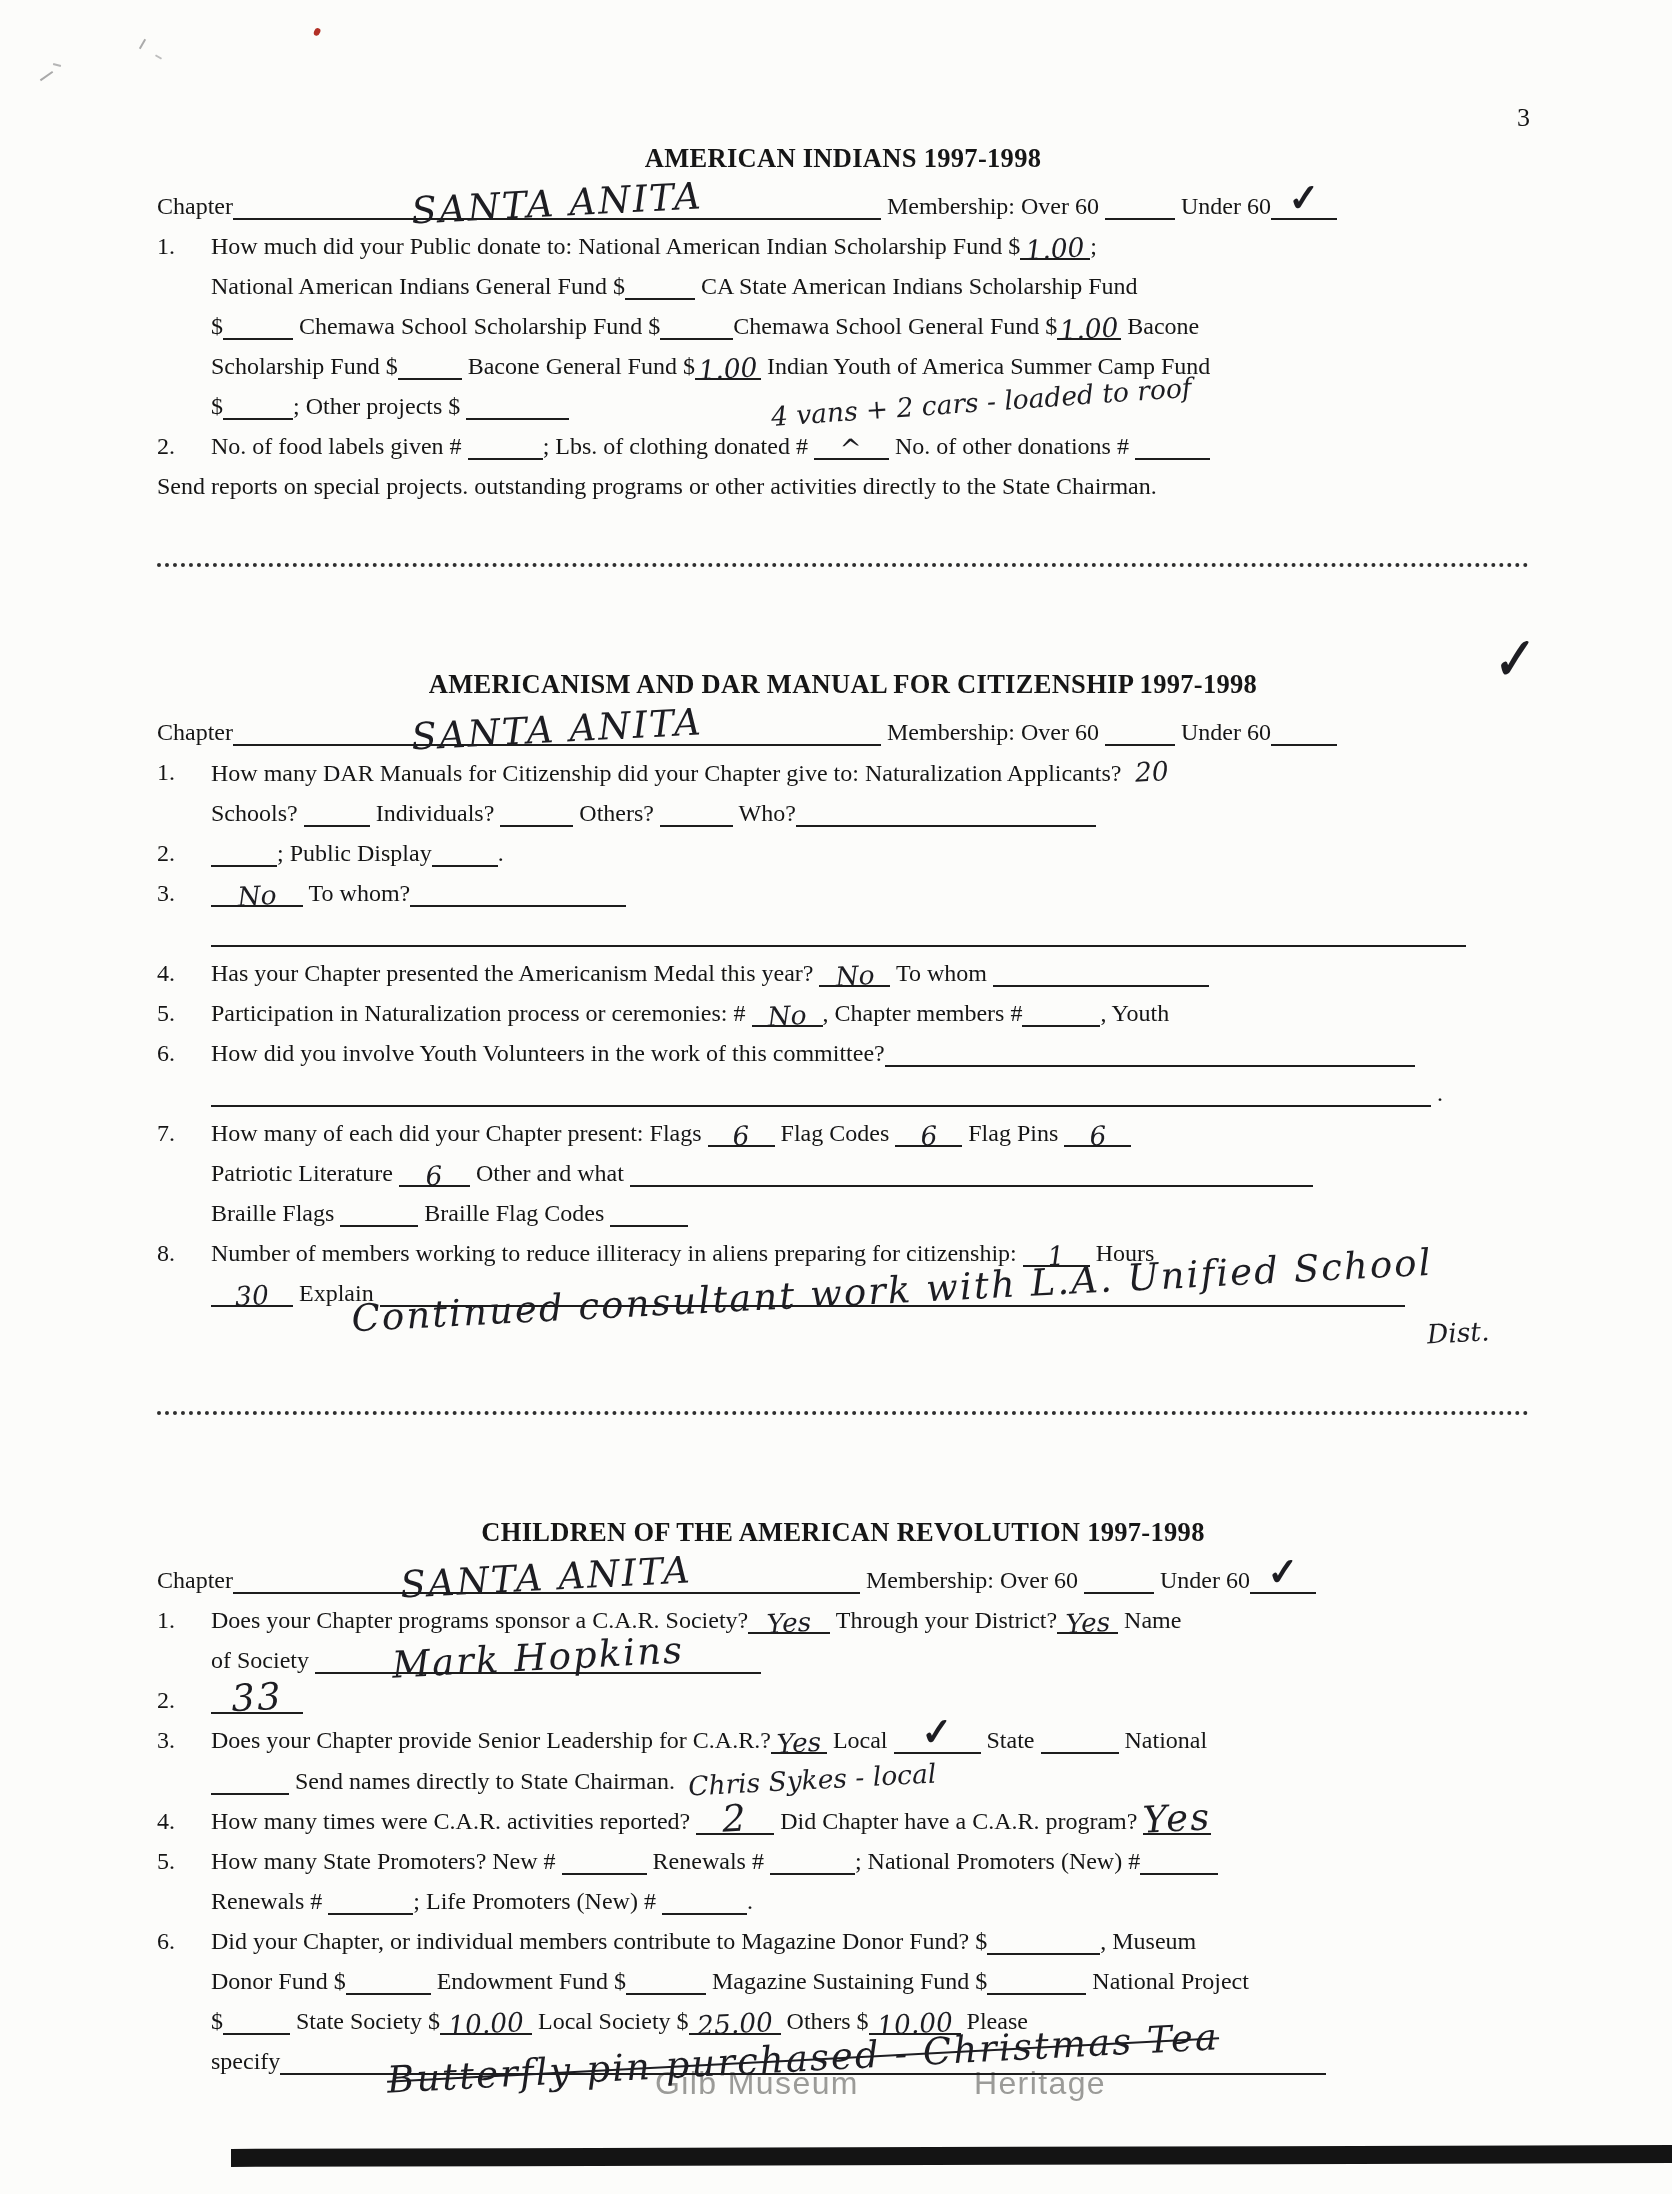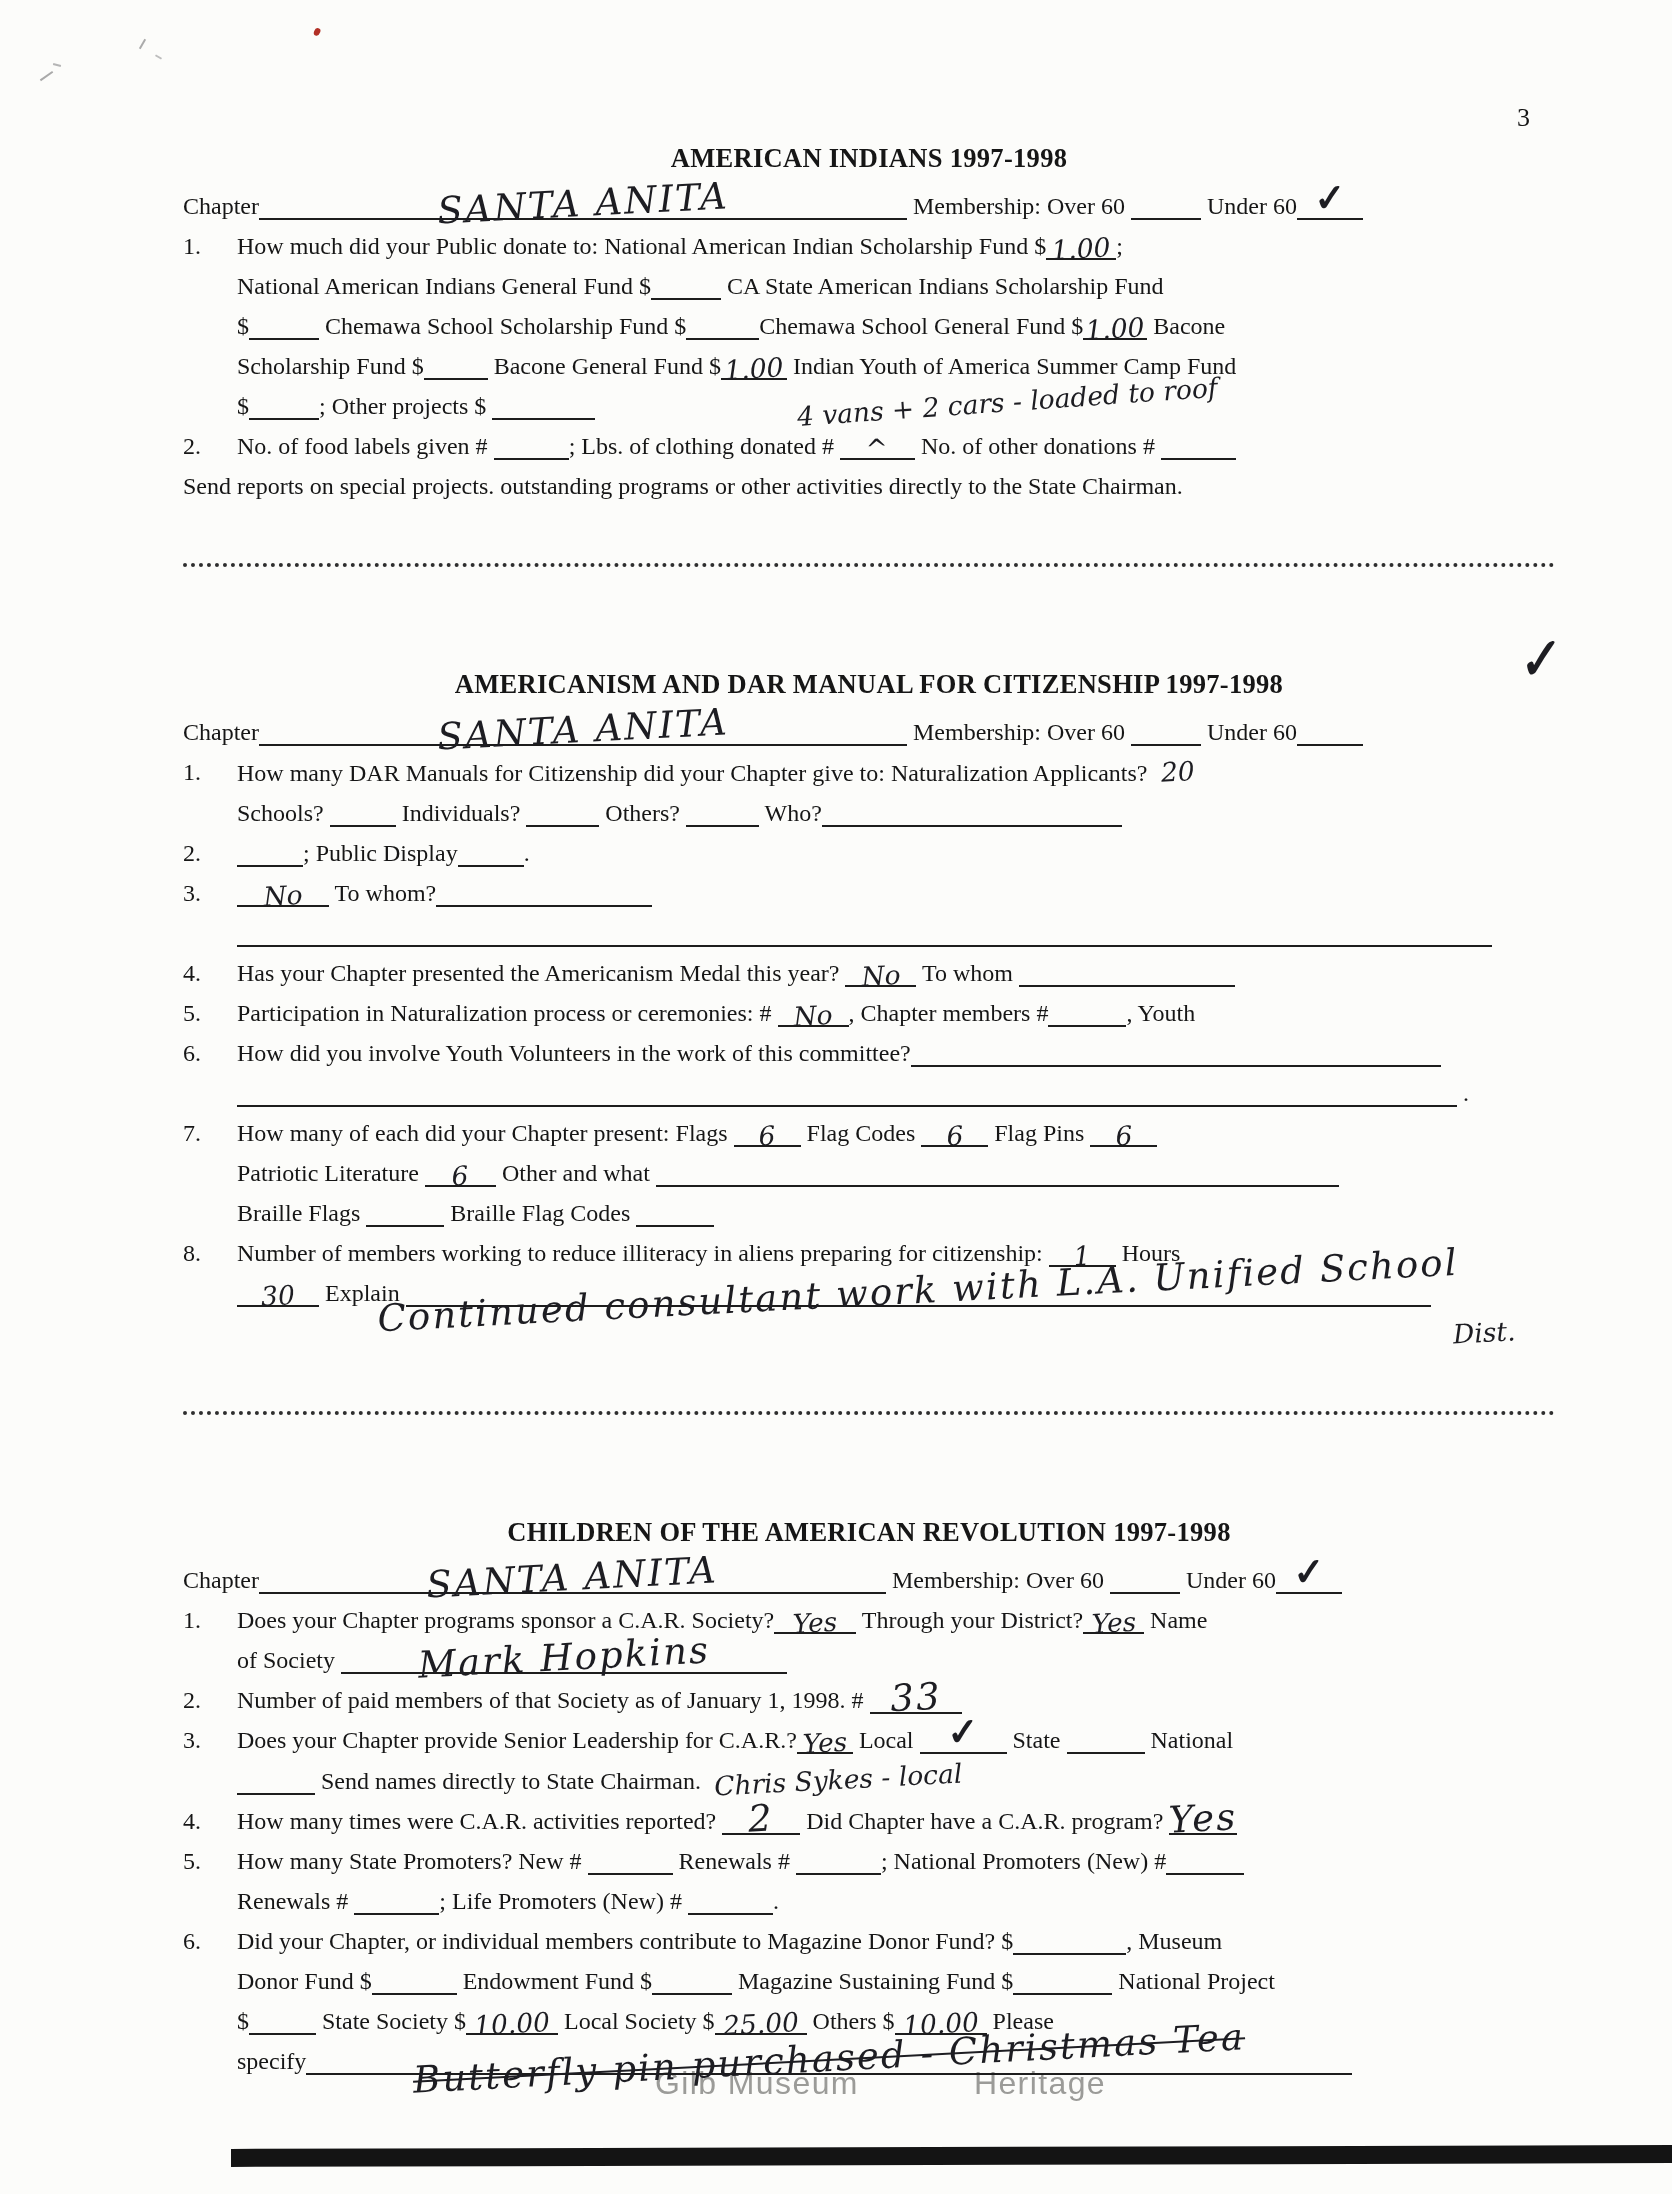--- a/index.html
+++ b/index.html
@@ -9,21 +9,21 @@
     background:#fcfcfa;
     font-family:"Liberation Serif",serif;
     color:#161616;
     overflow:hidden;
   }
   .page-number{
     position:absolute;top:103px;right:143px;
     font-size:26px;z-index:3;
   }
   .content{
-    position:absolute;left:157px;top:137px;width:1372px;z-index:2;margin-left:26px;
+    position:absolute;left:157px;top:137px;width:1372px;z-index:2;
   }
   .sec-title{
     position:relative;
     text-align:center;
     font-weight:bold;
     font-size:26.5px;
     letter-spacing:0.3px;
     margin:0 0 7px 0;
     line-height:42px;
     white-space:nowrap;
@@ -154,21 +154,21 @@
         <div class="line ind"><span class="num">8.</span><span class="printed">Number of members working to reduce illiteracy in aliens preparing for citizenship: </span><span class="blank" style="width: 67px;"><span class="hw hw-value">1</span></span><span class="printed"> Hours</span></div>
         <div class="line ind"><span class="blank" style="width: 82px;"><span class="hw hw-value">30</span></span><span class="printed"> Explain </span><span class="blank" style="width: 1025px;"><span class="hw hw-value big">Continued consultant work with L.A. Unified School</span></span></div>
         <div class="line ind right"><span class="hw hw-float">Dist.</span></div>
       </section>
       <div class="divider"></div>
       <section class="form-section">
         <div class="sec-title">CHILDREN OF THE AMERICAN REVOLUTION 1997-1998</div>
         <div class="line"><span class="printed">Chapter</span><span class="blank" style="width: 627px;"><span class="hw hw-value big">SANTA ANITA</span></span><span class="printed"> Membership: Over 60 </span><span class="blank" style="width: 70px;"></span><span class="printed"> Under 60</span><span class="blank" style="width: 66px;"><span class="hw hw-value check">✓</span></span></div>
         <div class="line ind"><span class="num">1.</span><span class="printed">Does your Chapter programs sponsor a C.A.R. Society?</span><span class="blank" style="width: 82px;"><span class="hw hw-value">Yes</span></span><span class="printed"> Through your District?</span><span class="blank" style="width: 61px;"><span class="hw hw-value">Yes</span></span><span class="printed"> Name</span></div>
         <div class="line ind"><span class="printed">of Society </span><span class="blank" style="width: 446px;"><span class="hw hw-value big">Mark Hopkins</span></span></div>
-        <div class="line ind"><span class="num">2.</span><span class="printed">Number of paid members of that Society as of January 1, 1998. # </span><span class="blank" style="width: 92px;"><span class="hw hw-value big">33</span></span></div>
+        <div class="line ind"><span class="num">2.</span><span class="blank" style="width: 92px;"><span class="hw hw-value big">33</span></span></div>
         <div class="line ind"><span class="num">3.</span><span class="printed">Does your Chapter provide Senior Leadership for C.A.R.?</span><span class="blank" style="width: 56px;"><span class="hw hw-value">Yes</span></span><span class="printed"> Local </span><span class="blank" style="width: 87px;"><span class="hw hw-value check">✓</span></span><span class="printed"> State </span><span class="blank" style="width: 78px;"></span><span class="printed"> National</span></div>
         <div class="line ind"><span class="blank" style="width: 78px;"></span><span class="printed"> Send names directly to State Chairman. </span><span class="hw hw-float">Chris Sykes - local</span></div>
         <div class="line ind"><span class="num">4.</span><span class="printed">How many times were C.A.R. activities reported? </span><span class="blank" style="width: 78px;"><span class="hw hw-value big">2</span></span><span class="printed"> Did Chapter have a C.A.R. program? </span><span class="blank" style="width: 68px;"><span class="hw hw-value big">Yes</span></span></div>
         <div class="line ind"><span class="num">5.</span><span class="printed">How many State Promoters? New # </span><span class="blank" style="width: 85px;"></span><span class="printed"> Renewals # </span><span class="blank" style="width: 85px;"></span><span class="printed">; National Promoters (New) #</span><span class="blank" style="width: 78px;"></span></div>
         <div class="line ind"><span class="printed">Renewals # </span><span class="blank" style="width: 85px;"></span><span class="printed">; Life Promoters (New) # </span><span class="blank" style="width: 85px;"></span><span class="printed">.</span></div>
         <div class="line ind"><span class="num">6.</span><span class="printed">Did your Chapter, or individual members contribute to Magazine Donor Fund? $</span><span class="blank" style="width: 113px;"></span><span class="printed">, Museum</span></div>
         <div class="line ind"><span class="printed">Donor Fund $</span><span class="blank" style="width: 85px;"></span><span class="printed"> Endowment Fund $</span><span class="blank" style="width: 80px;"></span><span class="printed"> Magazine Sustaining Fund $</span><span class="blank" style="width: 99px;"></span><span class="printed"> National Project</span></div>
         <div class="line ind"><span class="printed">$</span><span class="blank" style="width: 67px;"></span><span class="printed"> State Society $</span><span class="blank" style="width: 92px;"><span class="hw hw-value">10.00</span></span><span class="printed"> Local Society $</span><span class="blank" style="width: 92px;"><span class="hw hw-value">25.00</span></span><span class="printed"> Others $</span><span class="blank" style="width: 92px;"><span class="hw hw-value">10.00</span></span><span class="printed"> Please</span></div>
         <div class="line ind"><span class="printed">specify</span><span class="blank" style="width: 1046px;"><span class="hw hw-value big strike">Butterfly pin purchased - Christmas Tea</span></span></div>
       </section>

